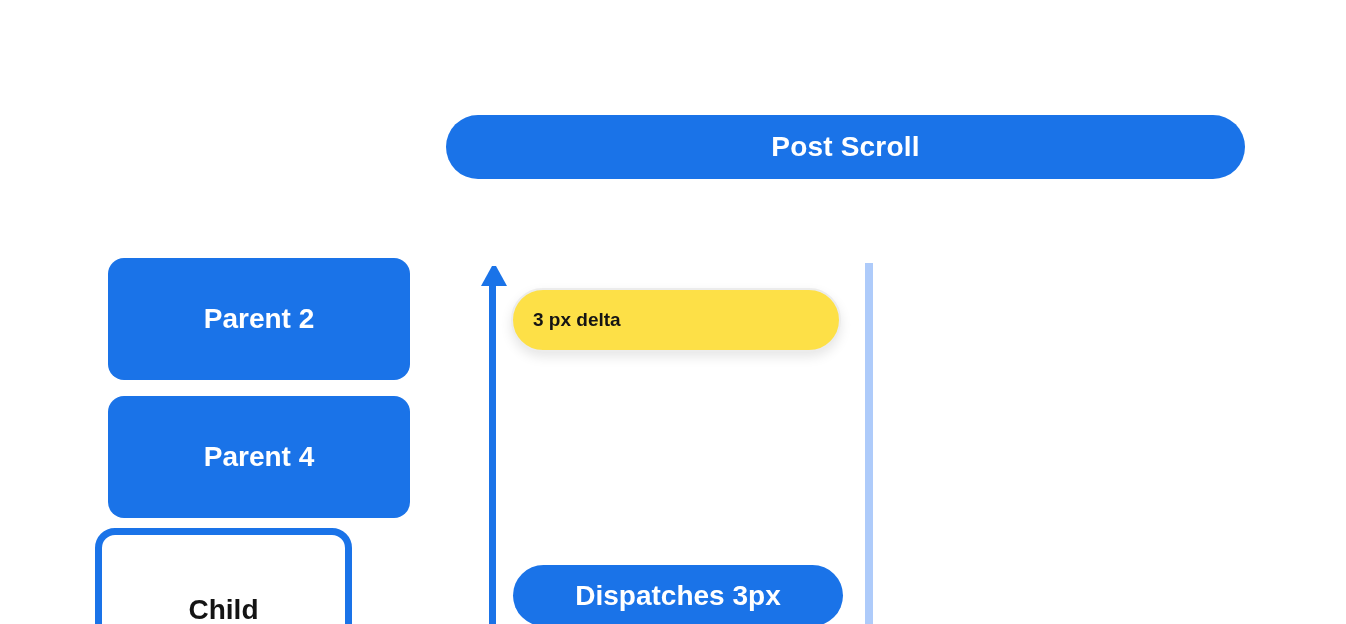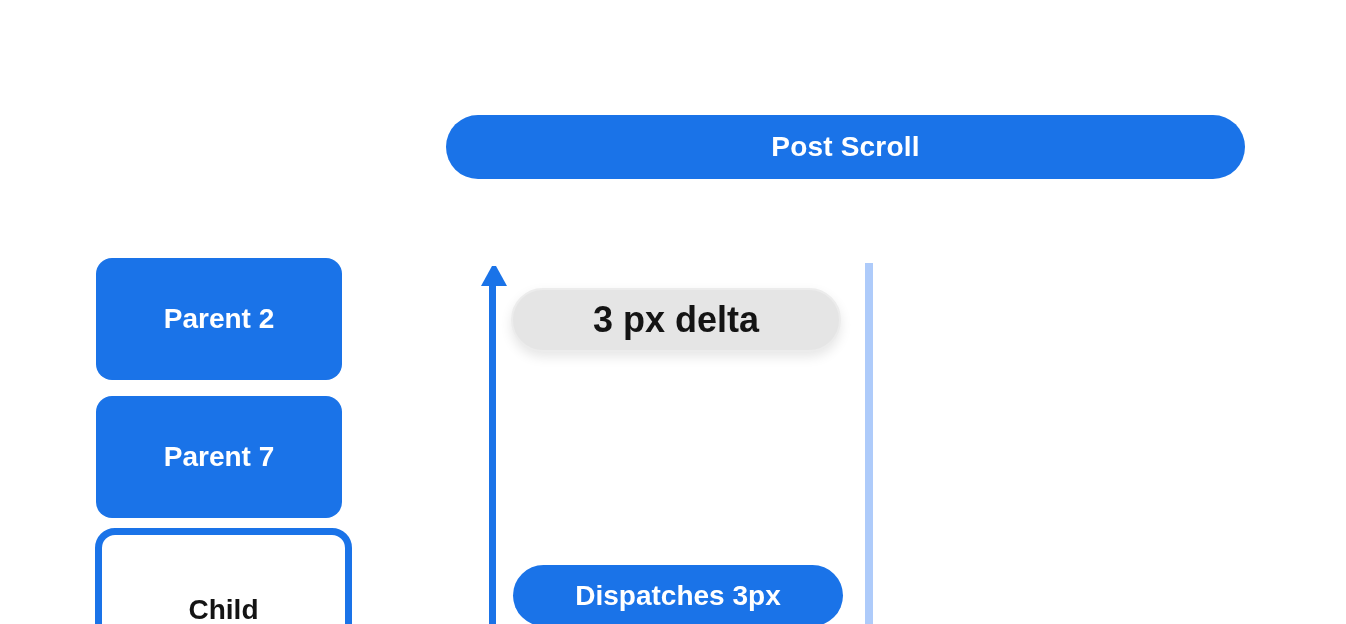--- a/index.html
+++ b/index.html
@@ -23,42 +23,42 @@
     background:var(--primary-blue);
     color:#ffffff;
     display:flex;align-items:center;justify-content:center;
     font-weight:700;
   }
   .title-bar{
     left:378px;top:47px;width:799px;height:64px;
     border-radius:32px;font-size:28px;letter-spacing:0.2px;
   }
   .box{
-    left:28px;width:246px;height:122px;
+    left:40px;width:302px;height:122px;
     border-radius:16px;
     display:flex;align-items:center;justify-content:center;
     font-size:28px;
   }
   .box-filled{background:var(--primary-blue);color:#ffffff;font-weight:700;}
   .box-parent2{top:190px;}
   .box-parent1{top:328px;}
   .box-child{
     top:460px;left:27px;width:257px;height:164px;
     background:#ffffff;color:var(--text-black);
     border:7px solid var(--primary-blue);
     border-radius:20px;font-weight:600;
   }
   .delta-pill{
     left:443px;top:220px;width:330px;height:64px;
-    background:#e5e5e5;
+    background:#fde047;
     border:2px solid var(--pill-border);
     border-radius:32px;
     box-shadow:0 5px 12px rgba(0,0,0,0.10);
-    display:flex;align-items:center;justify-content:center;
-    color:var(--text-black);font-size:36px;font-weight:600;
+    display:flex;align-items:center;
+    color:var(--text-black);font-size:19px;font-weight:600;
   }
   .dispatch-pill{
     left:445px;top:497px;width:330px;height:61px;
     border-radius:31px;font-size:28px;text-align:right;
   }
   
   .up-line{left:421px;top:211px;width:7px;height:374px;background:var(--primary-blue);}
   .up-head{
     left:413px;top:194px;width:0;height:0;
     border-left:11px solid transparent;
@@ -81,21 +81,21 @@
 
   <div class="abs pill-blue title-bar">
     <span>Post Scroll</span>
   </div>
 
   <div class="abs box box-filled box-parent2">
     <span>Parent 2</span>
   </div>
 
   <div class="abs box box-filled box-parent1">
-    <span>Parent 7</span>
+    <span>Parent 4</span>
   </div>
 
   <div class="abs box box-child">
     <span>Child</span>
   </div>
 
   <div>
     <div class="abs up-line"></div>
     <div class="abs up-head"></div>
   </div>

